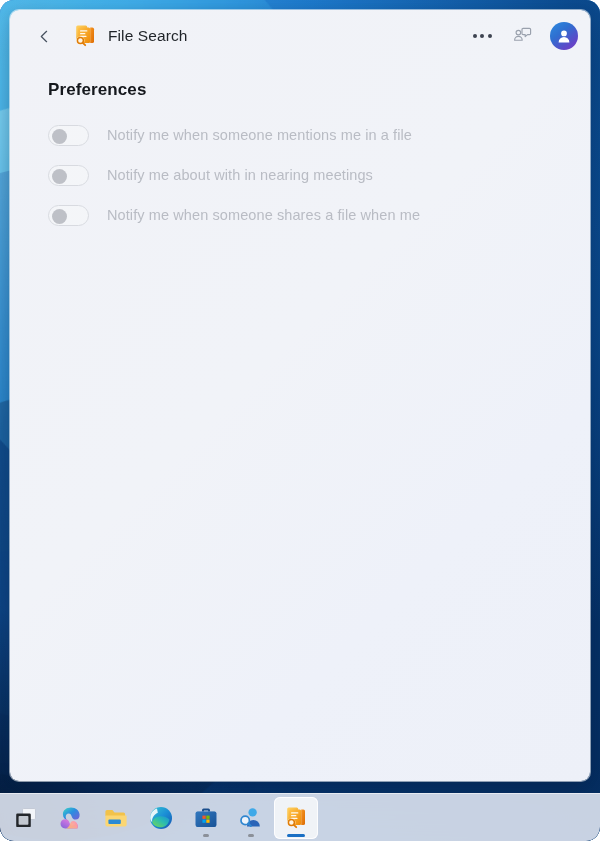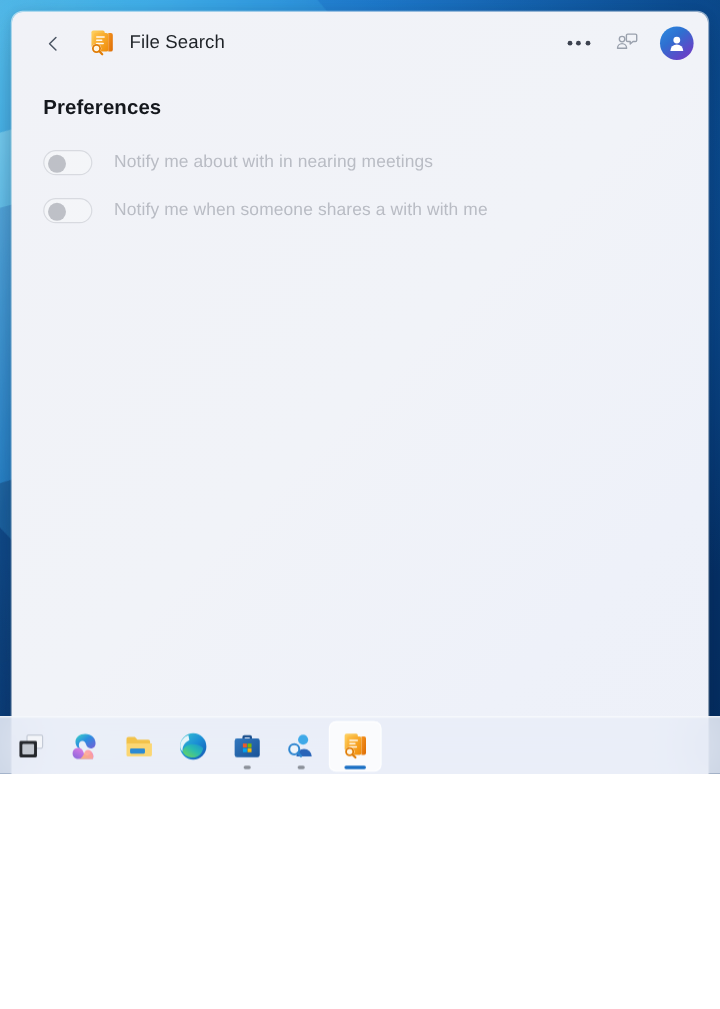--- a/index.html
+++ b/index.html
@@ -10,23 +10,24 @@
     width: 600px;
     height: 841px;
     overflow: hidden;
     font-family: "Liberation Sans", sans-serif;
   }
 
   
   #desktop {
     position: relative;
     width: 600px;
-    height: 645px;
+    height: 841px;
     background: #1668b8;
     overflow: hidden;
+    border-radius: 14px;
   }
   .wall-layer { position: absolute; inset: 0; }
   .wall-base {
     background:
       radial-gradient(140% 90% at 8% 6%,  #3ea8ea 0%, #1f7ed2 32%, #0e5aa8 62%, #073a77 100%);
   }
   .wall-ribbon {
     position: absolute;
     border-radius: 50%;
     filter: blur(0.4px);
@@ -146,21 +147,21 @@
     margin-left: 4px;
     background: linear-gradient(142deg, #2d8ce0 0%, #2f6fd0 38%, #6146c8 78%, #7b3fc4 100%);
     display: flex; align-items: center; justify-content: center;
     cursor: pointer;
     flex: 0 0 28px;
   }
 
   
   #content {
     flex: 1 1 auto;
-    padding: 18px 26px 0 26px;
+    padding: 18px 26px 0 38px;
     overflow: hidden;
   }
 
   #page-heading {
     font-size: 17px;
     font-weight: bold;
     color: #15181d;
     margin: 0 0 22px 0;
     letter-spacing: .1px;
   }
@@ -325,33 +326,39 @@
           </svg>
         </div>
       </div>
     </div>
 
     <div id="content">
       <h1 id="page-heading">Preferences</h1>
 
       <div id="pref-list">
 
+        <div class="pref-row">
+          <div class="toggle" role="switch" aria-checked="false">
+            <span class="knob"></span>
+          </div>
+          <span class="pref-label">Notify me when someone mentions me in a file</span>
+        </div>
 
         <div class="pref-row">
           <div class="toggle" role="switch" aria-checked="false">
             <span class="knob"></span>
           </div>
           <span class="pref-label">Notify me about with in nearing meetings</span>
         </div>
 
         <div class="pref-row">
           <div class="toggle" role="switch" aria-checked="false">
             <span class="knob"></span>
           </div>
-          <span class="pref-label">Notify me when someone shares a with with me</span>
+          <span class="pref-label">Notify me when someone shares a file when me</span>
         </div>
 
       </div>
     </div>
   </div>
 
   <div id="taskbar">
 
     <div class="tb-item" title="Task View">
       <svg class="tb-ico" viewBox="0 0 26 26">

